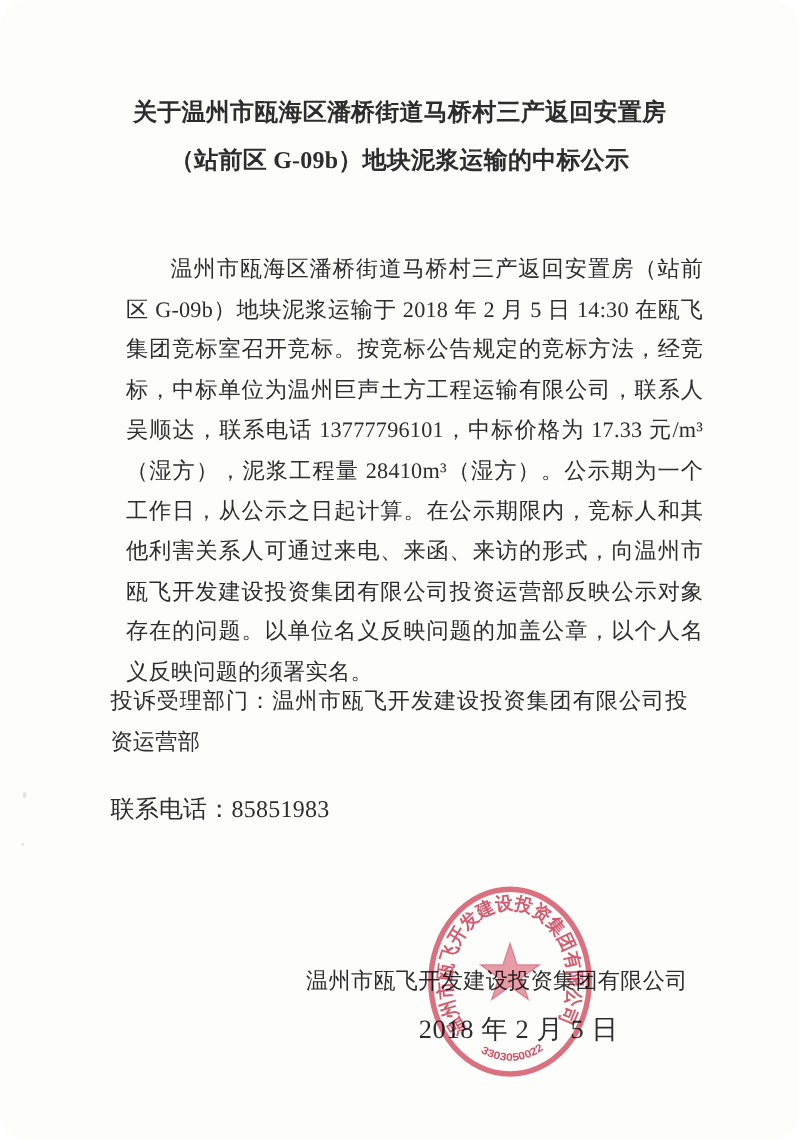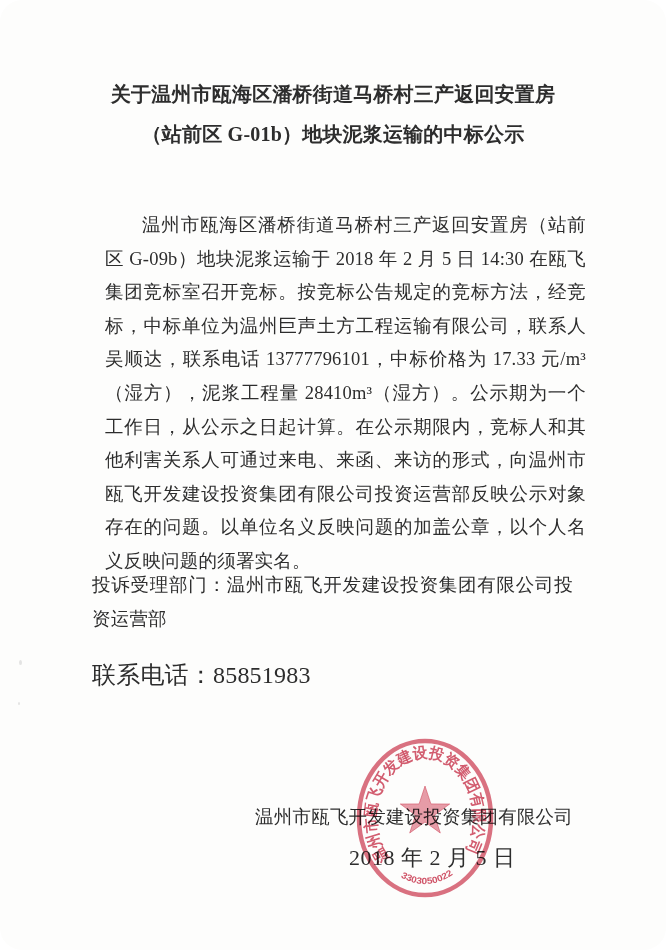--- a/index.html
+++ b/index.html
@@ -48,28 +48,29 @@
     position: absolute;
     top: 569px;
     left: 92px;
     width: 481px;
     margin: 0;
     font-size: 18.5px;
     line-height: 33.6px;
     text-align: justify;
     text-justify: inter-character;
     letter-spacing: 0.2px;
+    font-family: Liberation Mono, monospace;
   }
 
   .phone-par {
     position: absolute;
     top: 659px;
     left: 92px;
     margin: 0;
-    font-size: 24px;
+    font-size: 20px;
     line-height: 33.6px;
     letter-spacing: 0.2px;
   }
 
   .sig-company {
     position: absolute;
     top: 804px;
     right: 93px;
     font-size: 18.5px;
     letter-spacing: 0.2px;
@@ -104,21 +105,21 @@
   .speck.s1 { left: 19px; top: 660px; width: 3px; height: 5px; }
   .speck.s2 { left: 18px; top: 702px; width: 2px; height: 3px; }
 </style>
 </head>
 <body>
 
 <div class="page">
 
   <h1 class="doc-title">
     <span class="tline">关于温州市瓯海区潘桥街道马桥村三产返回安置房</span>
-    <span class="tline">（站前区 G-01b）地块泥浆运输的中标公示</span>
+    <span class="tline">（站前区 G-09b）地块泥浆运输的中标公示</span>
   </h1>
 
   <p class="body-par">温州市瓯海区潘桥街道马桥村三产返回安置房（站前区 G-09b）地块泥浆运输于 2018 年 2 月 5 日 14:30 在瓯飞集团竞标室召开竞标。按竞标公告规定的竞标方法，经竞标，中标单位为温州巨声土方工程运输有限公司，联系人吴顺达，联系电话 13777796101，中标价格为 17.33 元/m³（湿方），泥浆工程量 28410m³（湿方）。公示期为一个工作日，从公示之日起计算。在公示期限内，竞标人和其他利害关系人可通过来电、来函、来访的形式，向温州市瓯飞开发建设投资集团有限公司投资运营部反映公示对象存在的问题。以单位名义反映问题的加盖公章，以个人名义反映问题的须署实名。</p>
 
   <p class="complaint-par">投诉受理部门：温州市瓯飞开发建设投资集团有限公司投资运营部</p>
 
   <p class="phone-par">联系电话：85851983</p>
 
   <div class="sig-company">温州市瓯飞开发建设投资集团有限公司</div>
 

